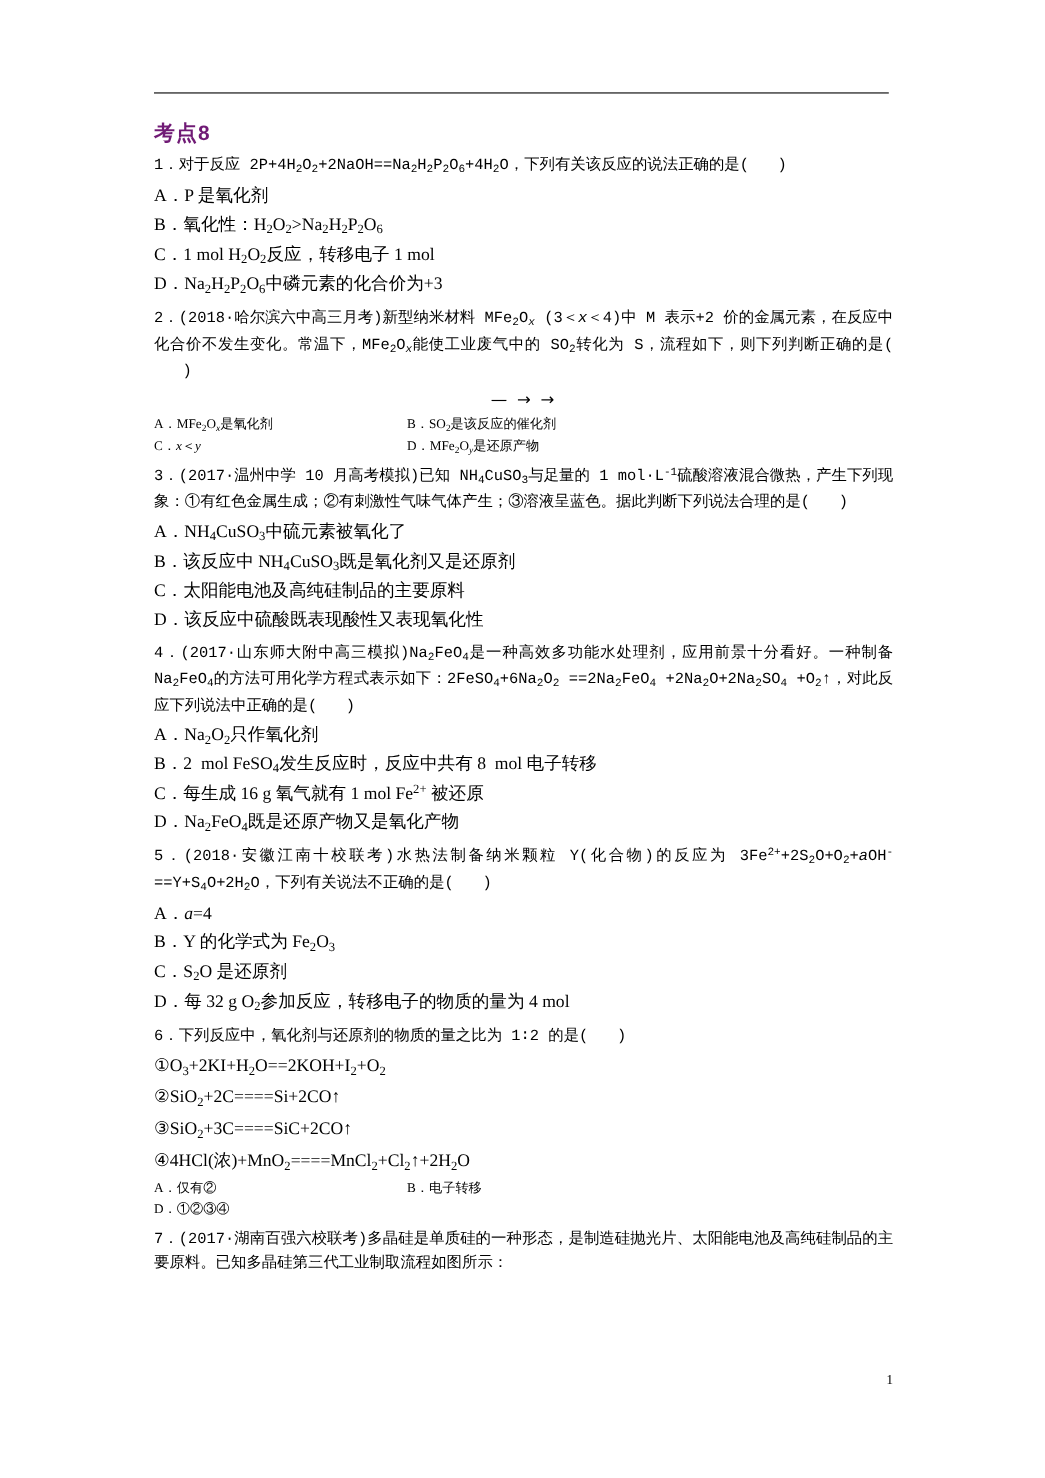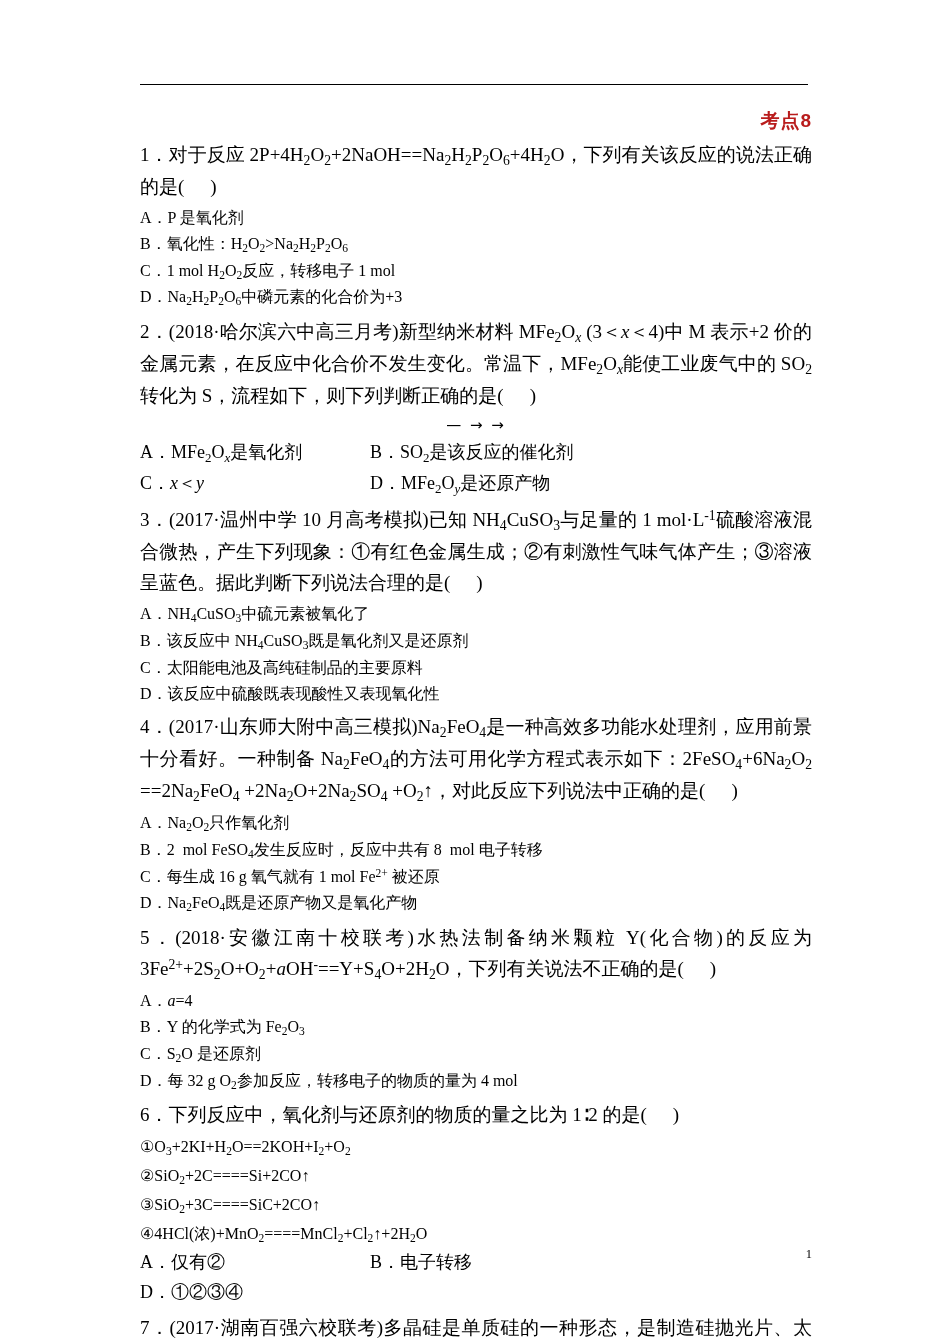--- a/index.html
+++ b/index.html
@@ -32,42 +32,43 @@
   .content {
     position: absolute;
     left: 140px;
     top: 108px;
     width: 672px;
   }
   .doc-title {
     font-family: "Liberation Sans", sans-serif;
     font-weight: bold;
     font-size: 19px;
-    color: #b91c1c;
-    text-align: right;
+    color: #701a75;
+    text-align: left;
     letter-spacing: 1px;
     margin: 0 0 2px 0;
   }
   .q {
     margin: 0 0 2px 0;
-    font-size: 19px;
+    font-size: 14px;
     line-height: 1.62;
     text-align: justify;
+    font-family: Liberation Mono, monospace;
   }
   .q.stem {
     margin-top: 6px;
   }
   .opt {
     font-size: 16px;
     line-height: 1.62;
     margin: 0;
   }
   .opt-row {
     display: flex;
-    font-size: 18px;
+    font-size: 12px;
     line-height: 1.62;
   }
   .opt-row .col1 { width: 230px; flex: none; }
   .opt-row .col2 { flex: 1; }
   .eq {
     font-size: 16px;
     line-height: 1.7;
     margin: 0;
   }
   .arrows {

